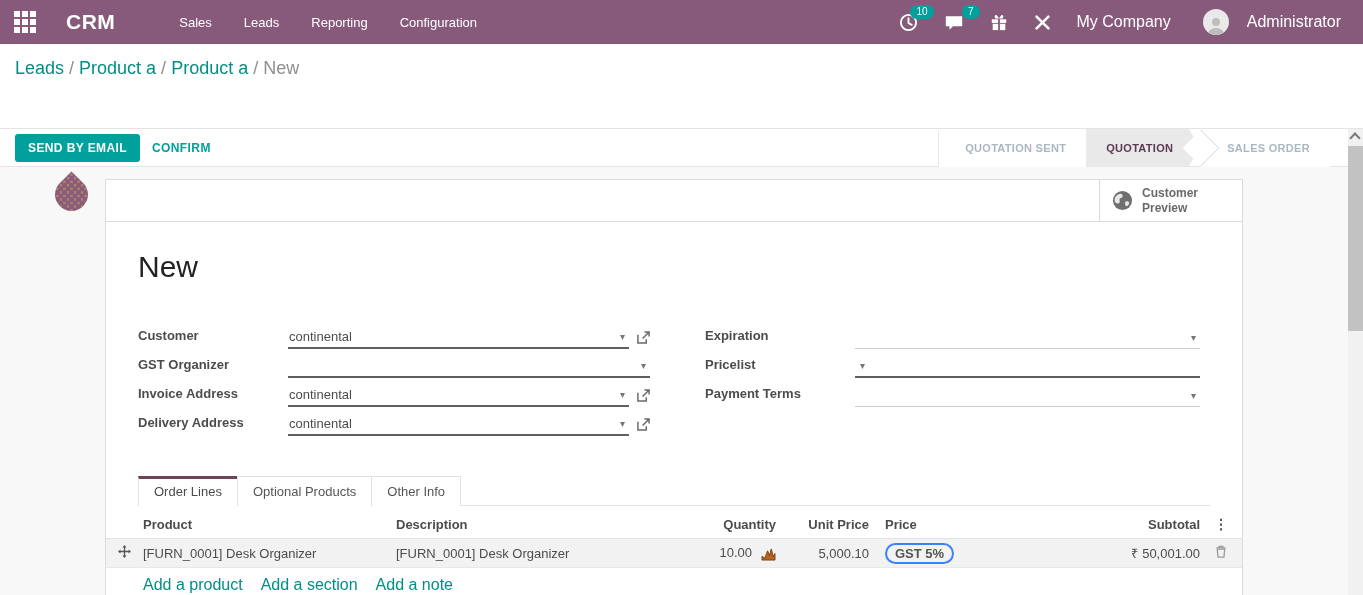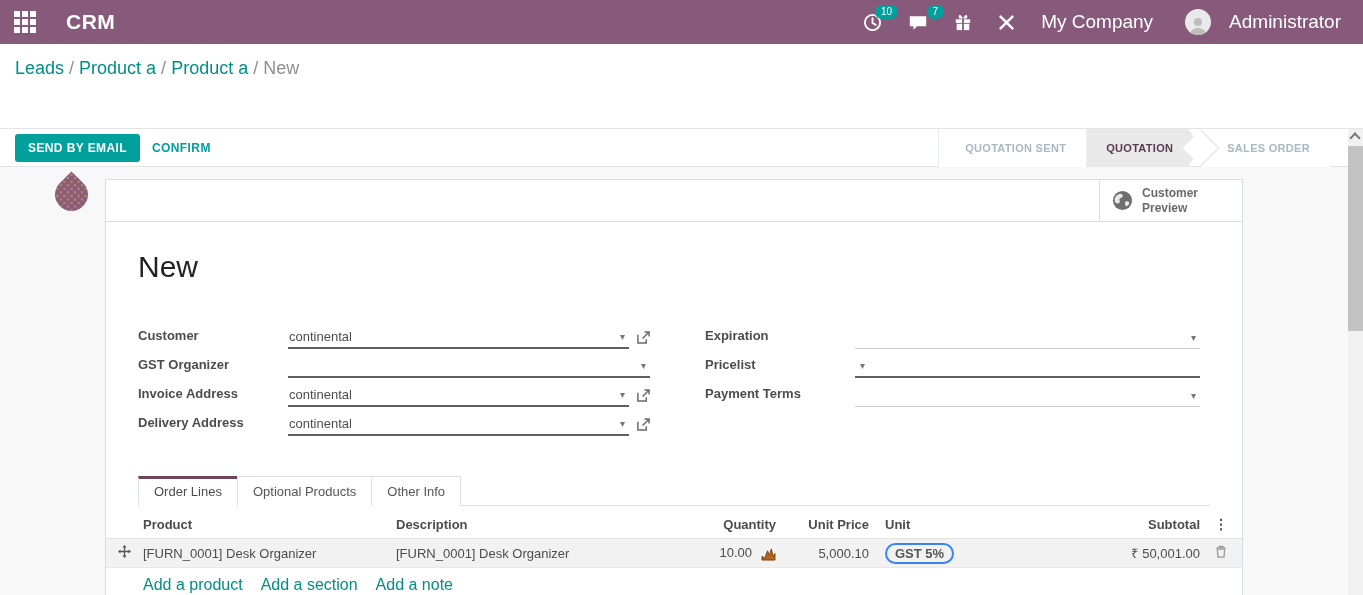--- a/index.html
+++ b/index.html
@@ -9,21 +9,21 @@
   
   .topbar { height:44px; background:#875A7B; display:flex; align-items:center; color:#fff; padding:0 14px; }
   .apps-grid { width:22px; height:22px; display:grid; grid-template-columns:repeat(3,6px); grid-template-rows:repeat(3,6px); gap:2px; cursor:pointer; margin-right:30px; }
   .apps-grid span { background:#fff; }
   .brand { font-size:21px; font-weight:bold; margin-right:52px; letter-spacing:0.5px; cursor:pointer; }
   .menu { display:flex; gap:8px; }
   .menu-item { font-size:13px; padding:8px 12px; cursor:pointer; border-radius:2px; }
   .topbar-right { margin-left:auto; display:flex; align-items:center; gap:10px; }
   .icon-btn { position:relative; padding:4px 8px; cursor:pointer; display:flex; align-items:center; }
   .badge { position:absolute; top:-4px; right:-8px; background:#00A09D; color:#fff; font-size:10px; font-weight:normal; border-radius:9px; padding:1px 6px; line-height:12px; }
-  .company-name, .user-name { font-size:19px; cursor:pointer; padding:0 8px; }
+  .company-name, .user-name { font-size:16px; cursor:pointer; padding:0 8px; }
   .avatar { width:26px; height:26px; border-radius:50%; background:#e9e9e9; display:flex; align-items:flex-end; justify-content:center; overflow:hidden; margin-left:14px; cursor:pointer; }
 
   
   .control-panel { background:#fff; padding:14px 15px 0 15px; height:84px; }
   .breadcrumb { font-size:18px; color:#8f8f8f; margin-bottom:12px; }
   .breadcrumb a { color:#028e87; text-decoration:none; cursor:pointer; }
   .breadcrumb .sep { color:#8f8f8f; padding:0 5px; }
   .cp-buttons { display:flex; align-items:center; gap:14px; }
   .btn-primary { background:#00A09D; color:#fff; border:none; font-size:12px; font-weight:bold; letter-spacing:.4px; padding:7px 13px; border-radius:3px; cursor:pointer; font-family:inherit; }
   .btn-link { background:none; border:none; color:#00A09D; font-size:12px; font-weight:bold; letter-spacing:.4px; cursor:pointer; font-family:inherit; }
@@ -104,20 +104,26 @@
       <span></span>
       <span></span>
       <span></span>
       <span></span>
       <span></span>
       <span></span>
       <span></span>
       <span></span>
   </div>
   <div class="brand">CRM</div>
+  <div class="menu">
+    <div class="menu-item">Sales</div>
+    <div class="menu-item">Leads</div>
+    <div class="menu-item">Reporting</div>
+    <div class="menu-item">Configuration</div>
+  </div>
   <div class="topbar-right">
     <div class="icon-btn">
       <span>
         <svg width="19" height="19" viewBox="0 0 20 20">
             <circle cx="10" cy="10" r="8" fill="none" stroke="#fff" stroke-width="2"></circle>
             <path d="M10 5.5v5l3.4 2" fill="none" stroke="#fff" stroke-width="2" stroke-linecap="round"></path>
           </svg>
       </span>
       <span class="badge">10</span>
     </div>
@@ -289,21 +295,21 @@
         <div class="tab inactive">Other Info</div>
       </div>
 
       <div class="ol-table">
         <div class="ol-row ol-head">
           <div class="c-handle"></div>
           <div class="c-product">Product</div>
           <div class="c-desc">Description</div>
           <div class="c-qty">Quantity</div>
           <div class="c-unit">Unit Price</div>
-          <div class="c-taxes">Unit</div>
+          <div class="c-taxes">Price</div>
           <div class="c-subtotal">Subtotal</div>
           <div class="c-trash"><span class="kebab">⋮</span></div>
         </div>
 
         <div class="ol-row ol-line">
           <div class="c-handle">
             <svg width="13" height="13" viewBox="0 0 16 16" style="display:inline-block">
                 <path d="M8 0 L10.5 3 H5.5 Z M8 16 L5.5 13 H10.5 Z M0 8 L3 5.5 V10.5 Z M16 8 L13 10.5 V5.5 Z M7 7 h2 v2 h-2 z" fill="#555"></path>
                 <path d="M8 2 v12 M2 8 h12" stroke="#555" stroke-width="1.6"></path>
               </svg>

